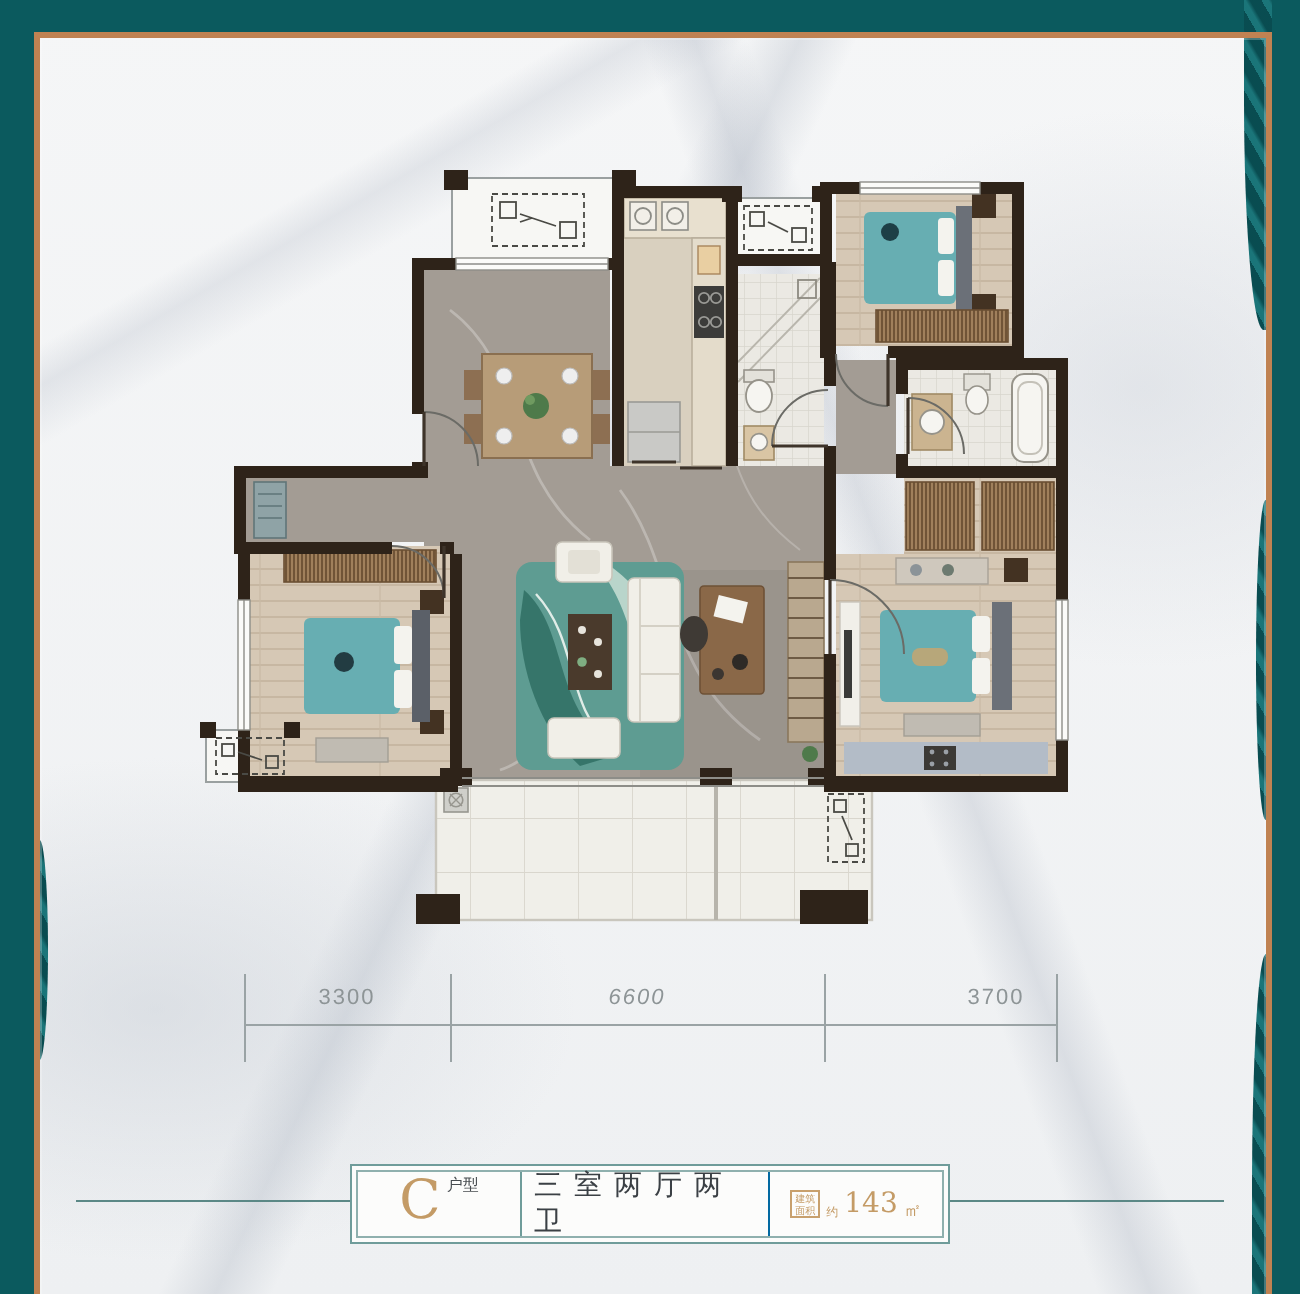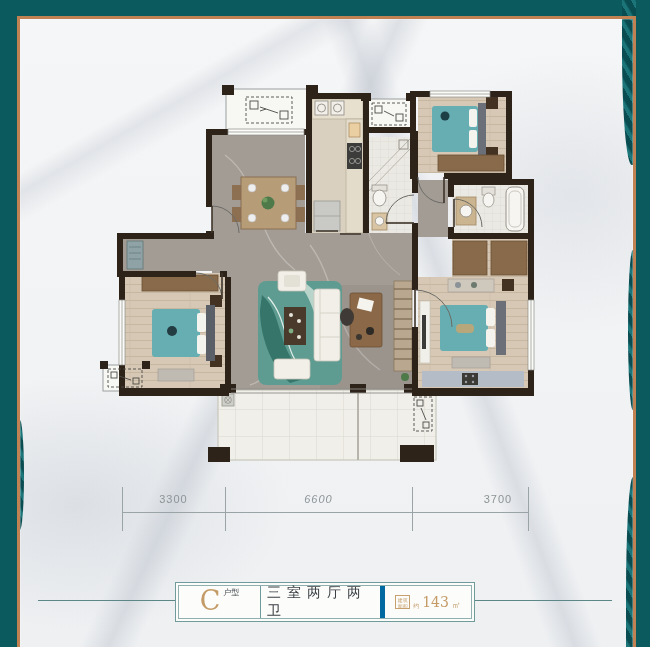--- a/index.html
+++ b/index.html
@@ -36,21 +36,21 @@
       text-align:center;letter-spacing:1px;}
   
   .ext-line{position:absolute;top:600px;height:1px;background:#5b8886;}
   .card{position:absolute;left:175px;top:582px;width:300px;height:40px;
       border:1px solid #6f9c9a;background:#fcfcfb;box-sizing:border-box;}
   .card-inner{position:absolute;inset:2px;border:1px solid #8fb0ae;display:flex;align-items:stretch;}
   .cell{display:flex;align-items:center;justify-content:center;box-sizing:border-box;}
   .cell-type{width:82px;border-right:1px solid #6f9c9a;align-items:flex-end;padding-bottom:4px;}
   .type-letter{font-family:"DejaVu Serif",serif;font-size:27px;line-height:26px;color:#c49b66;font-weight:400;}
   .type-suffix{font-size:8px;color:#474c50;margin-left:3px;margin-bottom:16px;}
-  .cell-rooms{flex:1;border-right:5px solid #0369a1;font-size:14px;color:#3b4045;
+  .cell-rooms{flex:1;border-right:1px solid #0369a1;font-size:14px;color:#3b4045;
       letter-spacing:6px;padding-left:6px;}
   .cell-area{width:86px;gap:3px;}
   .area-badge{width:15px;height:14px;border:1px solid #c8a06d;color:#c49b66;font-size:5px;
       line-height:6px;text-align:center;box-sizing:border-box;padding-top:1px;}
   .area-approx{font-size:6px;color:#c49b66;align-self:flex-end;margin-bottom:7px;}
   .area-value{font-family:"DejaVu Serif",serif;font-size:14px;color:#c49b66;line-height:20px;}
   .area-unit{font-size:9px;color:#c49b66;align-self:flex-end;margin-bottom:6px;}
 </style>
 </head>
 <body>

